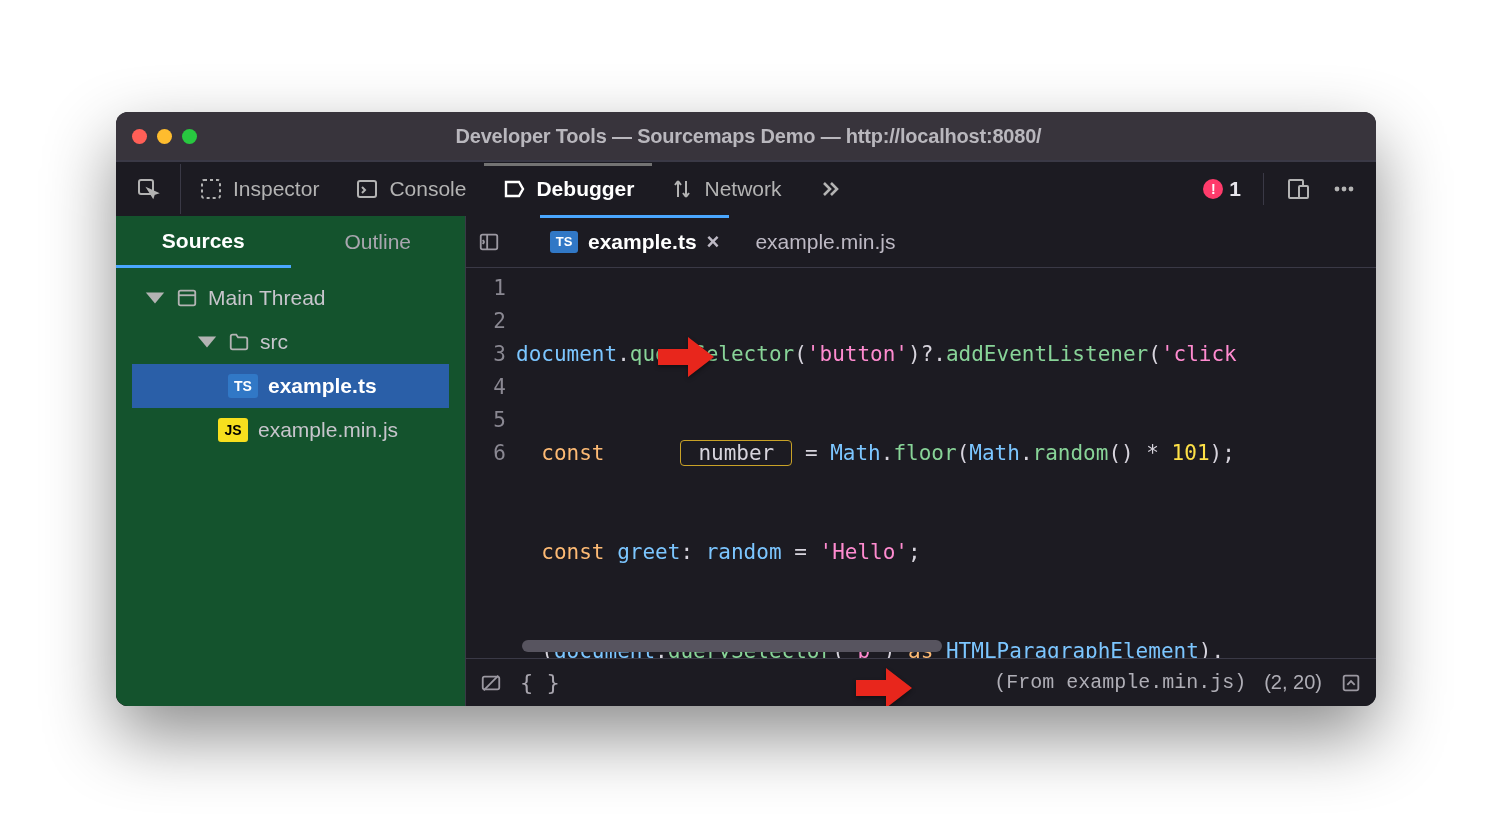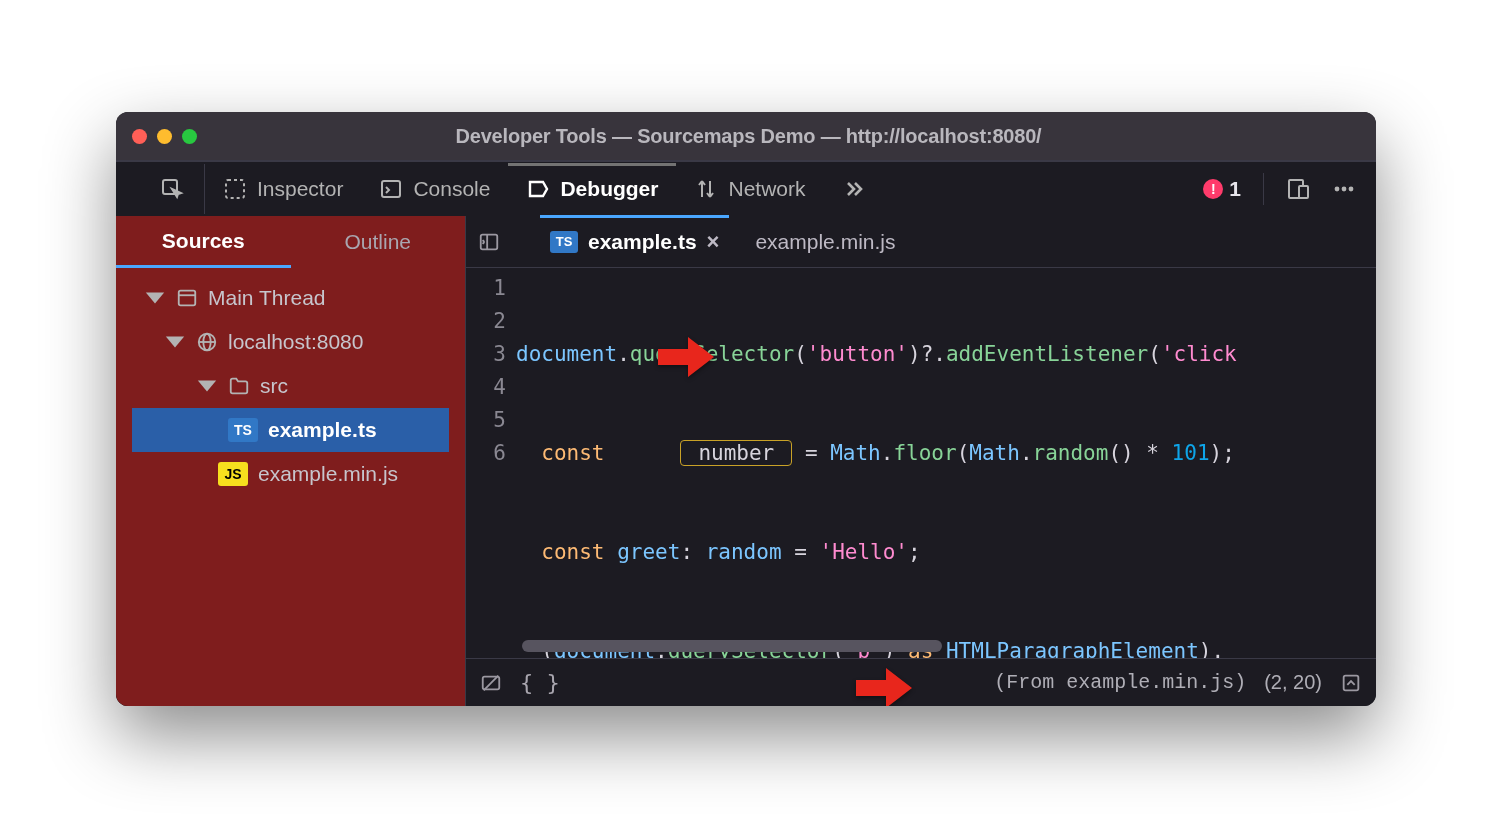--- a/index.html
+++ b/index.html
@@ -41,21 +41,20 @@
   font-weight: 600;
   letter-spacing: -0.2px;
 }
 .toolbar {
   height: 56px;
   background: #1c1b22;
   display: flex;
   align-items: center;
   border-top: 2px solid #3a3946;
   gap: 0;
-  padding-left: 24px;
 }
 .toolbar-item {
   display: flex;
   align-items: center;
   gap: 10px;
   padding: 0 18px;
   height: 50px;
   color: #b3b3b3;
   font-size: 21px;
   font-weight: 500;
@@ -66,21 +65,21 @@
 .toolbar-spacer { flex: 1; }
 .toolbar-right { display: flex; align-items: center; gap: 22px; padding-right: 20px; color:#b3b3b3; }
 .err-badge { display:flex; align-items:center; gap:6px; }
 .err-dot { width:20px; height:20px; border-radius:50%; background:#ff3b6b; display:flex; align-items:center; justify-content:center; color:#fff; font-weight:900; font-size:14px;}
 .toolbar svg { width:24px; height:24px; }
 .divider-v { width:1px; height:32px; background:#3a3946; }
 
 .body-area { display:flex; height: 490px; background:#1c1b22; }
 
 
-.sidebar { width: 350px; background:#7f1d1d; display:flex; flex-direction:column; border-right:1px solid #3a3946; }
+.sidebar { width: 350px; background:#14532d; display:flex; flex-direction:column; border-right:1px solid #3a3946; }
 .side-tabs { display:flex; height:52px; }
 .side-tab { flex:1; display:flex; align-items:center; justify-content:center; color:#a9a6af; font-size:21px; font-weight:500; }
 .side-tab.active { color:#fff; font-weight:700; border-bottom:3px solid #4aa7ff; }
 .tree { padding: 8px 16px; font-size:21px; color:#c7c5cc; }
 .tree-row { display:flex; align-items:center; gap:10px; height:44px; padding-left: 12px; cursor:pointer; }
 .tree-row.selected { background:#2a5fa8; color:#fff; font-weight:600; }
 .indent-1 { padding-left: 32px; }
 .indent-2 { padding-left: 64px; }
 .indent-3 { padding-left: 96px; }
 .twisty { width:12px; height:12px; }
@@ -98,21 +97,21 @@
 .edtab .close { color:#bdb9c4; font-size:22px; }
 .code-area { flex:1; display:flex; font-family: "SF Mono", Menlo, Consolas, monospace; font-size:21px; line-height:33px; overflow:hidden; position:relative; }
 .gutter { width:50px; text-align:right; padding: 4px 10px 0 0; color:#8a8892; }
 .gutter div { height:33px; }
 .code { flex:1; padding-top:4px; white-space:pre; color:#d7d4dd; overflow:hidden; }
 .code div { height:33px; }
 .tok-obj { color:#7cc6ff; }
 .tok-fn { color:#88d498; }
 .tok-str { color:#ff8bd0; }
 .tok-kw { color:#fdba74; }
-.tok-num { color:#0ea5e9;text-align:right; }
+.tok-num { color:#fde047;text-align:right; }
 .tok-type { color:#7cc6ff; }
 .outlined { border:1px solid #c9a227; border-radius:4px; padding:0 17px; }
 
 .hscroll { position:absolute; bottom:6px; left:56px; right:14px; height:12px; background:transparent; }
 .hscroll-thumb { position:absolute; left:0; width:420px; height:12px; background:#57545f; border-radius:6px; }
 
 .footer { height:48px; display:flex; align-items:center; gap:18px; padding: 0 14px; border-top:1px solid #3a3946; color:#a9a6af; font-size:20px; }
 .footer svg { width:22px; height:22px; }
 .footer .spacer { flex:1; }
 .footer-from { color:#afaeb6;font-family:Liberation Mono, monospace; }
@@ -204,31 +203,20 @@
       <div class="tree">
         <div class="tree-row">
           <svg viewBox="0 0 12 12" fill="#b3b3b3" class="twisty">
               <path d="M1 3 l5 6 5 -6 z"></path>
             </svg>
           <svg viewBox="0 0 24 24" fill="none" stroke="#b3b3b3" stroke-width="2">
               <rect x="3" y="4" width="18" height="16" rx="2"></rect>
               <line x1="3" y1="9" x2="21" y2="9"></line>
             </svg>
           <span>Main Thread</span>
-        </div>
-        <div class="tree-row indent-1">
-          <svg viewBox="0 0 12 12" fill="#b3b3b3" class="twisty">
-              <path d="M1 3 l5 6 5 -6 z"></path>
-            </svg>
-          <svg viewBox="0 0 24 24" fill="none" stroke="#b3b3b3" stroke-width="2">
-              <circle cx="12" cy="12" r="9"></circle>
-              <ellipse cx="12" cy="12" rx="4" ry="9"></ellipse>
-              <line x1="3" y1="12" x2="21" y2="12"></line>
-            </svg>
-          <span>localhost:8080</span>
         </div>
         <div class="tree-row indent-2">
           <svg viewBox="0 0 12 12" fill="#b3b3b3" class="twisty">
               <path d="M1 3 l5 6 5 -6 z"></path>
             </svg>
           <svg viewBox="0 0 24 24" fill="none" stroke="#b3b3b3" stroke-width="2">
               <path d="M3 6 a2 2 0 0 1 2 -2 h4 l2 3 h8 a2 2 0 0 1 2 2 v9 a2 2 0 0 1 -2 2 H5 a2 2 0 0 1 -2 -2 z"></path>
             </svg>
           <span>src</span>
         </div>

